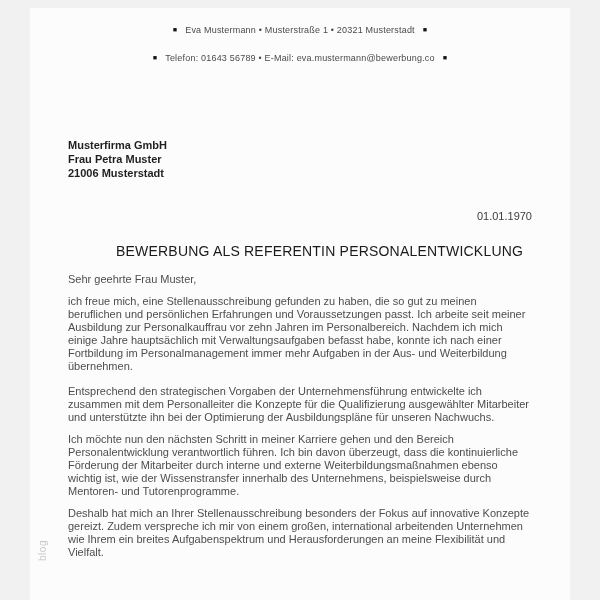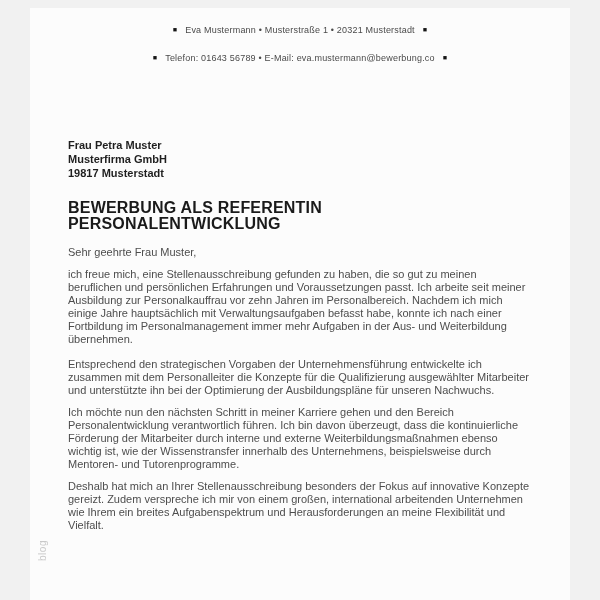--- a/index.html
+++ b/index.html
@@ -51,25 +51,26 @@
   }
 
   .date {
     margin-top: 30px;
     text-align: right;
     color: #3c3c3c;
   }
 
   .subject {
     margin-top: 20px;
-    font-size: 16px;
-    font-weight: bold;
+    font-size: 14px;
+    font-weight: normal;
     color: #1a1a1a;
     letter-spacing: 0.2px;
     line-height: 16px;
+    margin-left: 48px;
   }
 
   .salutation { margin-top: 14px; }
 
   p.para { margin-top: 9px; }
   p.para.no-gap { margin-top: 12px; }
 
   .watermark {
     position: absolute;
     left: 22px;
@@ -87,25 +88,26 @@
 
 <div class="paper">
   <div class="content">
 
     <header class="header">
       <div class="header-line"><span class="sq">■</span><span>Eva Mustermann • Musterstraße 1 • 20321 Musterstadt</span><span class="sq">■</span></div>
       <div class="header-line"><span class="sq">■</span><span>Telefon: 01643 56789 • E-Mail: eva.mustermann@bewerbung.co</span><span class="sq">■</span></div>
     </header>
 
     <section class="recipient">
+      <div>Musterfirma GmbH</div>
       <div>Frau Petra Muster</div>
-      <div>Musterfirma GmbH</div>
-      <div>19817 Musterstadt</div>
+      <div>21006 Musterstadt</div>
     </section>
 
+    <div class="date body-text">01.01.1970</div>
 
     <h1 class="subject">BEWERBUNG ALS REFERENTIN PERSONALENTWICKLUNG</h1>
 
     <p class="salutation body-text">Sehr geehrte Frau Muster,</p>
 
     <p class="para body-text">ich freue mich, eine Stellenausschreibung gefunden zu haben, die so gut zu meinen beruflichen und persönlichen Erfahrungen und Voraussetzungen passt. Ich arbeite seit meiner Ausbildung zur Personalkauffrau vor zehn Jahren im Personalbereich. Nachdem ich mich einige Jahre hauptsächlich mit Verwaltungsaufgaben befasst habe, konnte ich nach einer Fortbildung im Personalmanagement immer mehr Aufgaben in der Aus- und Weiterbildung übernehmen.</p>
     <p class="para no-gap body-text">Entsprechend den strategischen Vorgaben der Unternehmensführung entwickelte ich zusammen mit dem Personalleiter die Konzepte für die Qualifizierung ausgewählter Mitarbeiter und unterstützte ihn bei der Optimierung der Ausbildungspläne für unseren Nachwuchs.</p>
     <p class="para body-text">Ich möchte nun den nächsten Schritt in meiner Karriere gehen und den Bereich Personalentwicklung verantwortlich führen. Ich bin davon überzeugt, dass die kontinuierliche Förderung der Mitarbeiter durch interne und externe Weiterbildungsmaßnahmen ebenso wichtig ist, wie der Wissenstransfer innerhalb des Unternehmens, beispielsweise durch Mentoren- und Tutorenprogramme.</p>
     <p class="para body-text">Deshalb hat mich an Ihrer Stellenausschreibung besonders der Fokus auf innovative Konzepte gereizt. Zudem verspreche ich mir von einem großen, international arbeitenden Unternehmen wie Ihrem ein breites Aufgabenspektrum und Herausforderungen an meine Flexibilität und Vielfalt.</p>
 

